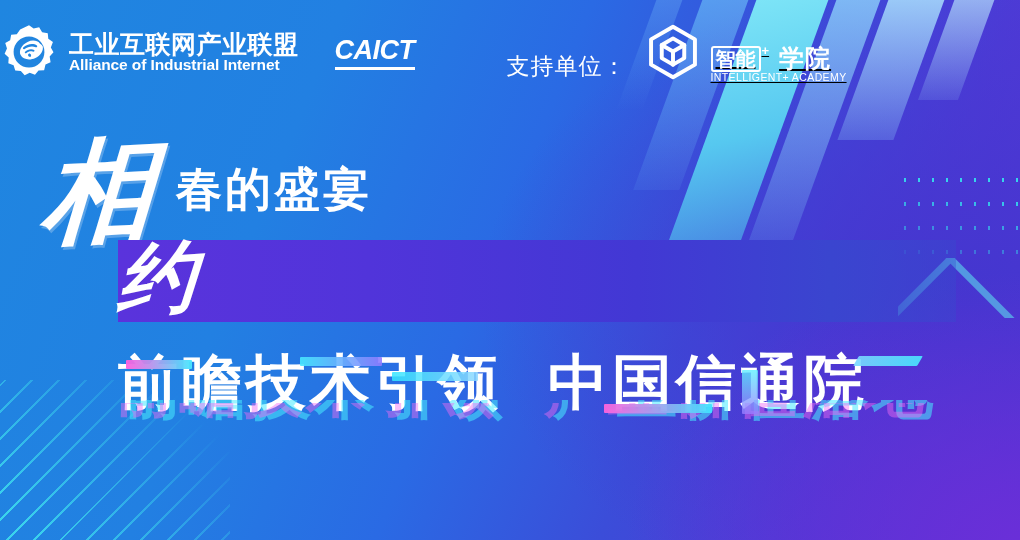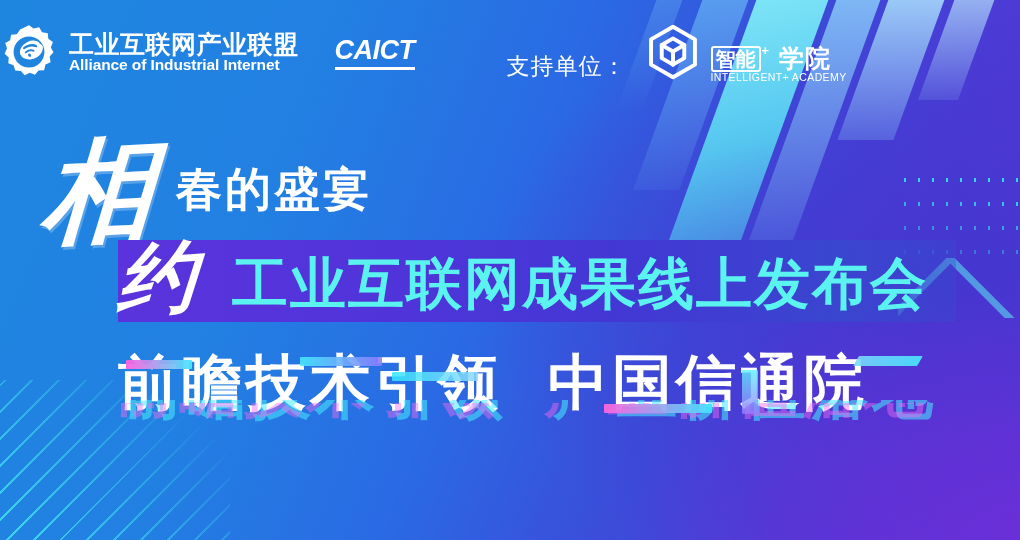--- a/index.html
+++ b/index.html
@@ -114,21 +114,21 @@
     letter-spacing: -.5px; border-bottom: 3px solid #fff; padding-bottom: 1px;
   }
   .caict-cn { color: #fff; font-size: 25px; font-weight: 500; letter-spacing: 1px; }
 
   .support {
     display: flex; align-items: flex-end;
     margin-left: 92px; white-space: nowrap;
   }
   .support-label { color: #fff; font-size: 23px; letter-spacing: 1px; }
   .cube-icon { width: 60px; height: 60px; margin-left: 16px; flex: 0 0 60px; }
-  .academy { display: flex; flex-direction: column; margin-left: 8px; line-height: 1; }
+  .academy { display: flex; flex-direction: column; margin-left: 8px; line-height: 1; text-decoration: underline; }
   .academy-cn { display: flex; align-items: flex-start; }
   .academy-box {
     border: 2px solid #fff; border-radius: 3px;
     padding: 1px 3px; display: flex; align-items: center;
   }
   .academy-box span { color: #fff; font-size: 20px; font-weight: 700; letter-spacing: 0; }
   .academy-plus { color: #fff; font-size: 13px; font-weight: 700; margin-left: 1px; margin-top: -2px; }
   .academy-xy { color: #fff; font-size: 25px; font-weight: 700; margin-left: 10px; letter-spacing: 1px; }
   .academy-en {
     color: #fff; font-size: 10.5px; letter-spacing: .4px; margin-top: 0;
@@ -311,21 +311,20 @@
         <span class="academy-en">INTELLIGENT+  ACADEMY</span>
       </span>
     </div>
   </div>
 
   <div class="brush brush-xiang">相</div>
   <div class="sub-title">春的盛宴</div>
 
   <div class="purple-band"></div>
   <div class="brush brush-yue">约</div>
-  <div class="main-title">工业互联网成果线上发布会</div>
 
   <div class="tagline">
     <span class="tag-part" id="tagL" data-ghost="前瞻技术引领">前瞻技术引领</span>
     <span class="tag-gap"></span>
     <span class="tag-part" id="tagR" data-ghost="产业价值落地">中国信通院</span>
   </div>
 
   <div class="glitch-bar gb1"></div>
   <div class="glitch-bar gb2"></div>
   <div class="glitch-bar gb3"></div>

